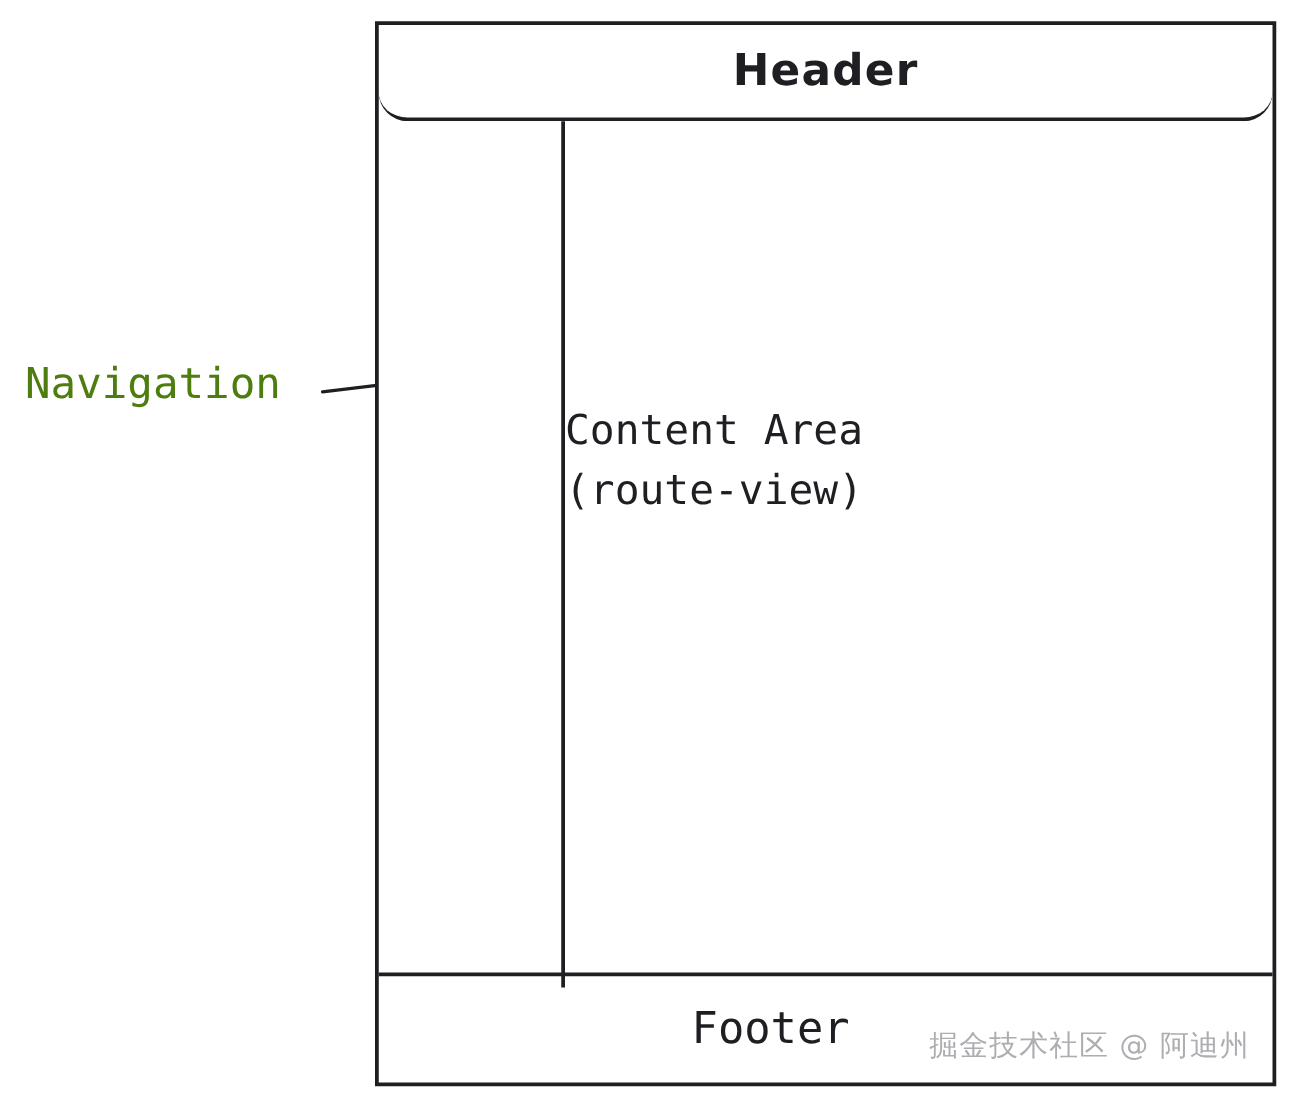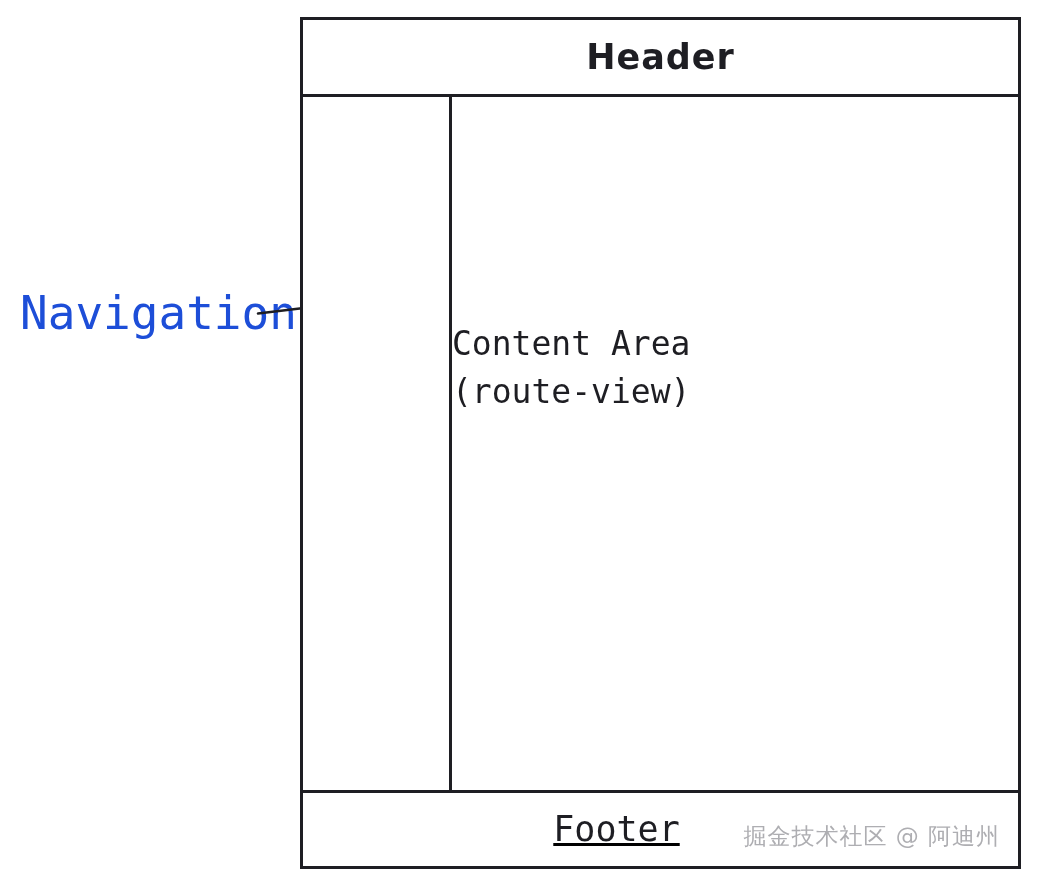--- a/index.html
+++ b/index.html
@@ -42,20 +42,21 @@
     position: absolute;
     left: 0;
     top: 0;
     right: 0;
     height: 77px;
     box-sizing: border-box;
     border-bottom: 3px solid #1e1e23;
     display: flex;
     align-items: center;
     justify-content: center;
+    border-radius: 23px;
   }
   .header-label {
     font-family: "DejaVu Sans", sans-serif;
     font-size: 35px;
     font-weight: 600;
     color: #1e1e23;
     letter-spacing: 1px;
     line-height: 1;
   }
 
@@ -94,27 +95,26 @@
     display: block;
     white-space: pre;
   }
 
   
   .footer-band {
     position: absolute;
     left: 0;
     bottom: 0;
     right: 0;
-    height: 76px;
+    height: 88px;
     box-sizing: border-box;
     border-top: 3px solid #1e1e23;
     display: flex;
     align-items: center;
     justify-content: center;
-    text-decoration: underline;
   }
   .footer-label {
     font-family: "DejaVu Sans Mono", monospace;
     font-size: 35px;
     font-weight: 500;
     color: #1e1e23;
     line-height: 1;
     transform: translateX(-44px);
   }
 
@@ -129,23 +129,23 @@
     white-space: nowrap;
     letter-spacing: 1px;
   }
 
   
   .annotation-label {
     position: absolute;
     left: 20px;
     top: 290px;
     font-family: "DejaVu Sans Mono", monospace;
-    font-size: 46px;
+    font-size: 34px;
     font-weight: 500;
-    color: #1d4ed8;
+    color: #4d7c0f;
     line-height: 1;
     white-space: nowrap;
   }
 
   .annotation-arrow {
     position: absolute;
     left: 250px;
     top: 275px;
     width: 145px;
     height: 60px;

